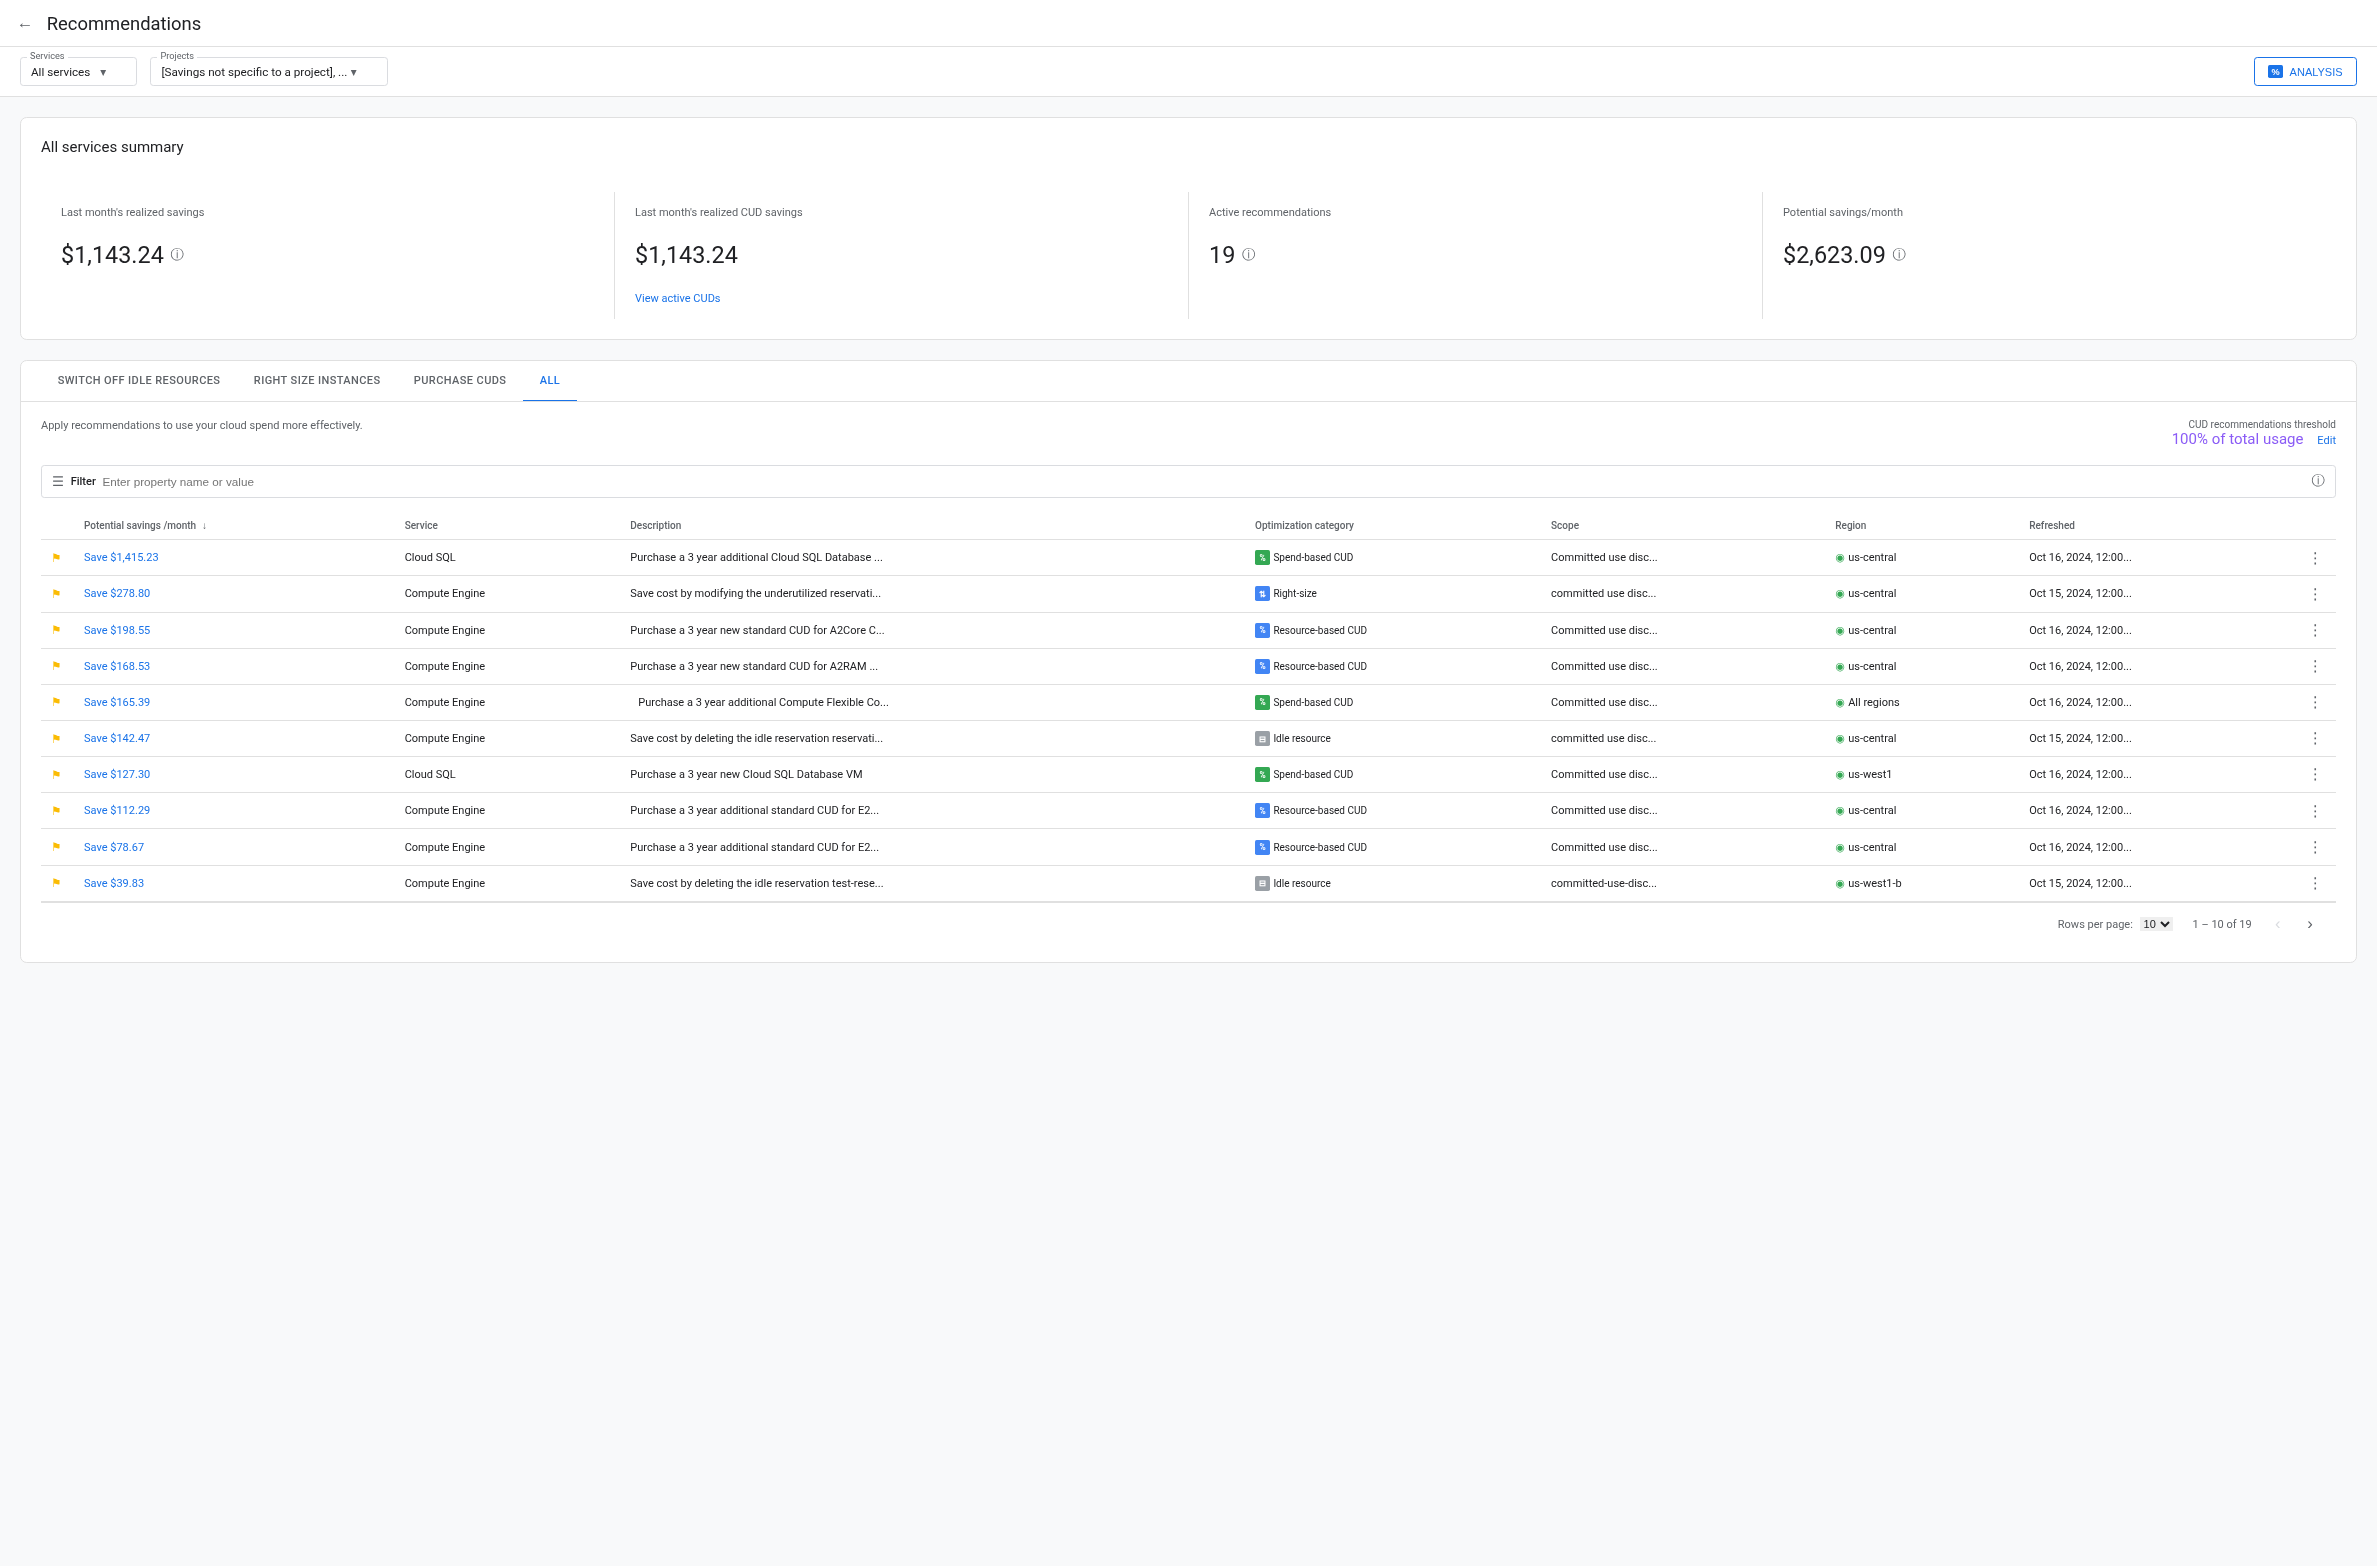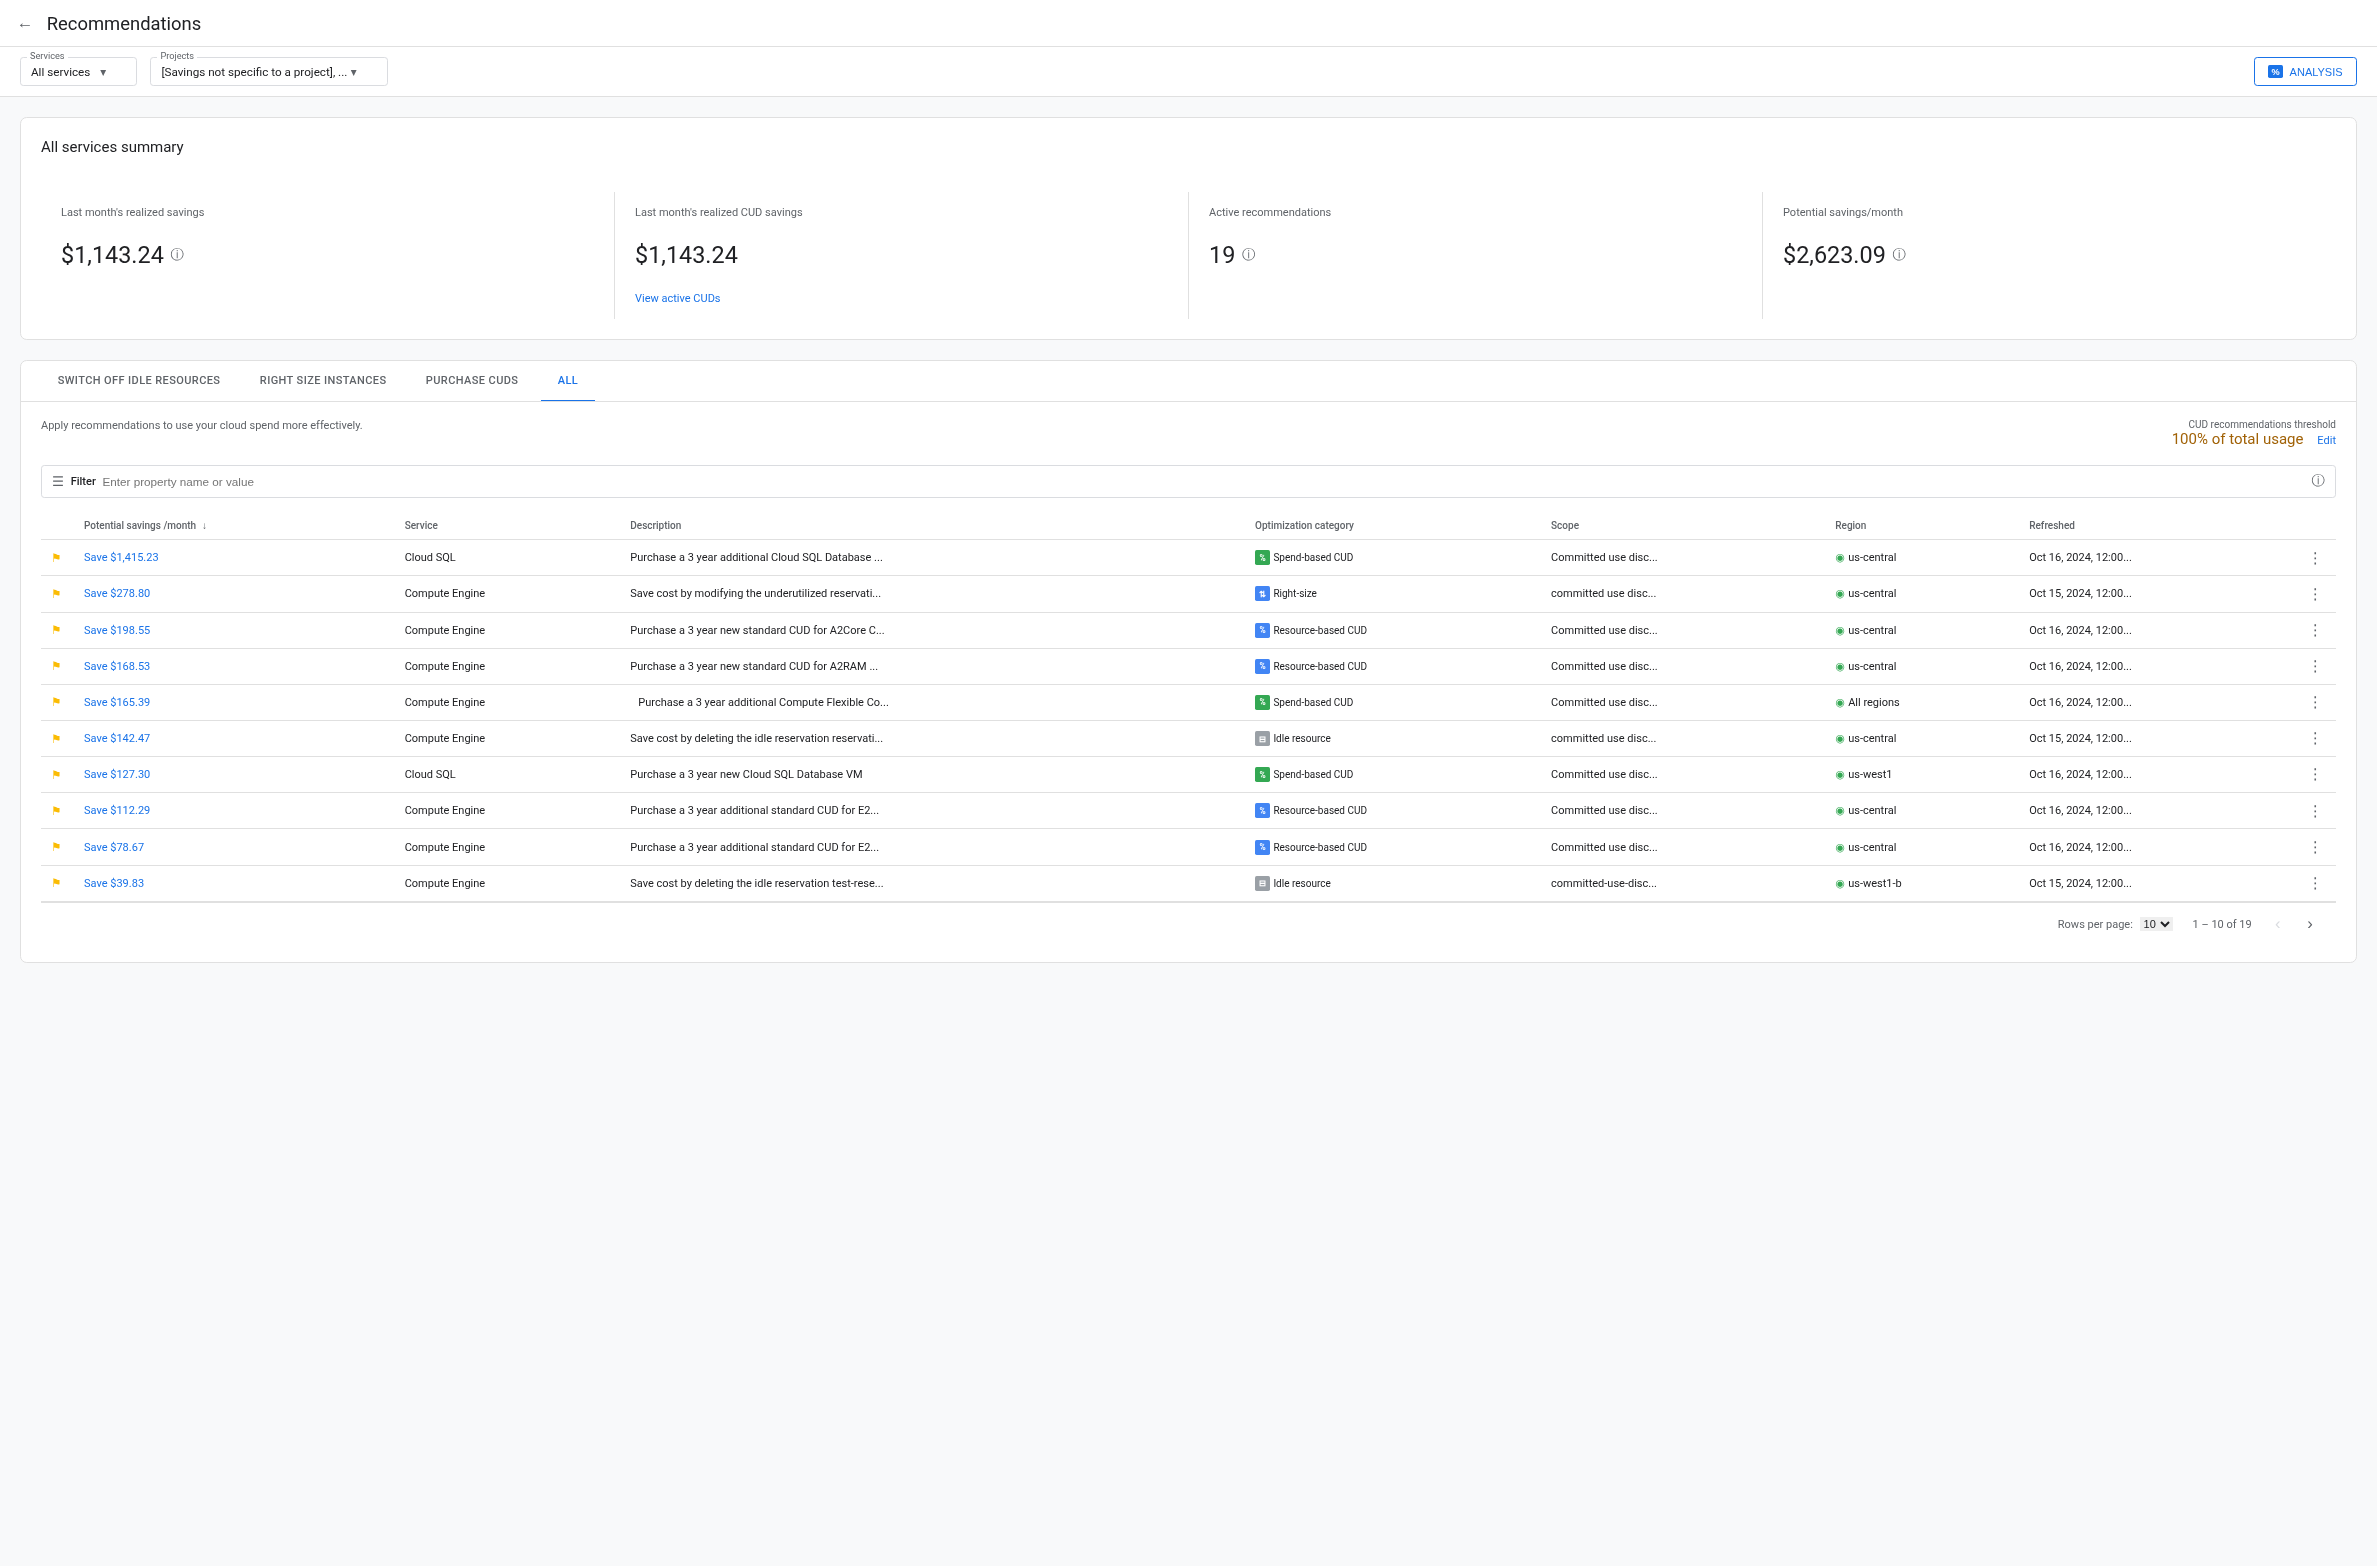--- a/index.html
+++ b/index.html
@@ -47,38 +47,38 @@
       display: flex; flex-direction: column; align-items: flex-start; gap: 16px;
     }
     .summary-card:last-child { border-right: none; }
     .card-label { font-size: 11px; color: #5f6368; margin-bottom: 6.7px; }
     .card-value { font-size: 23.4px; font-weight: 400; color: #202124; display: flex; align-items: center; gap: 6.7px; }
     .info-icon { color: #5f6368; font-size: 13.4px; cursor: pointer; }
     .view-link { color: #1a73e8; font-size: 11px; text-decoration: none; margin-top: 6.7px; cursor: pointer; }
 
     .recommendations-section { background: #fff; border: 0.8px solid #e0e0e0; border-radius: 6.7px; }
 
-    .tabs { display: flex; border-bottom: 0.8px solid #e0e0e0; padding: 0 20px; gap: 6px; }
+    .tabs { display: flex; border-bottom: 0.8px solid #e0e0e0; padding: 0 20px; }
     .tab {
       padding: 13.4px 16.7px; font-size: 11px; font-weight: 500; color: #5f6368;
       cursor: pointer; border-bottom: 1.7px solid transparent; text-transform: uppercase;
       letter-spacing: 0.4px;
     }
     .tab.active { color: #1a73e8; border-bottom: 1.7px solid #1a73e8; }
 
     .tab-content { padding: 16.7px 20px; }
 
     .description-row {
       display: flex; align-items: flex-start; justify-content: space-between;
       margin-bottom: 16.7px;
     }
     .description-text { font-size: 11px; color: #5f6368; }
     .cud-threshold { text-align: right; }
     .cud-threshold-label { font-size: 10px; color: #5f6368; }
-    .cud-threshold-value { font-size: 15px; font-weight: 400; color: #a16207; }
+    .cud-threshold-value { font-size: 15px; font-weight: 400; color: #8b5cf6; }
     .edit-link { color: #1a73e8; font-size: 11px; cursor: pointer; margin-left: 11px; }
 
     .filter-bar {
       display: flex; align-items: center; gap: 6.7px;
       border: 0.8px solid #dadce0; border-radius: 3.3px; padding: 6.7px 10px;
       margin-bottom: 13.4px; background: #fff;
     }
     .filter-icon { color: #5f6368; font-size: 13.4px; }
     .filter-input { border: none; outline: none; font-size: 11.7px; color: #80868b; flex: 1; }
     .filter-help { margin-left: auto; color: #5f6368; font-size: 13.4px; cursor: pointer; }

